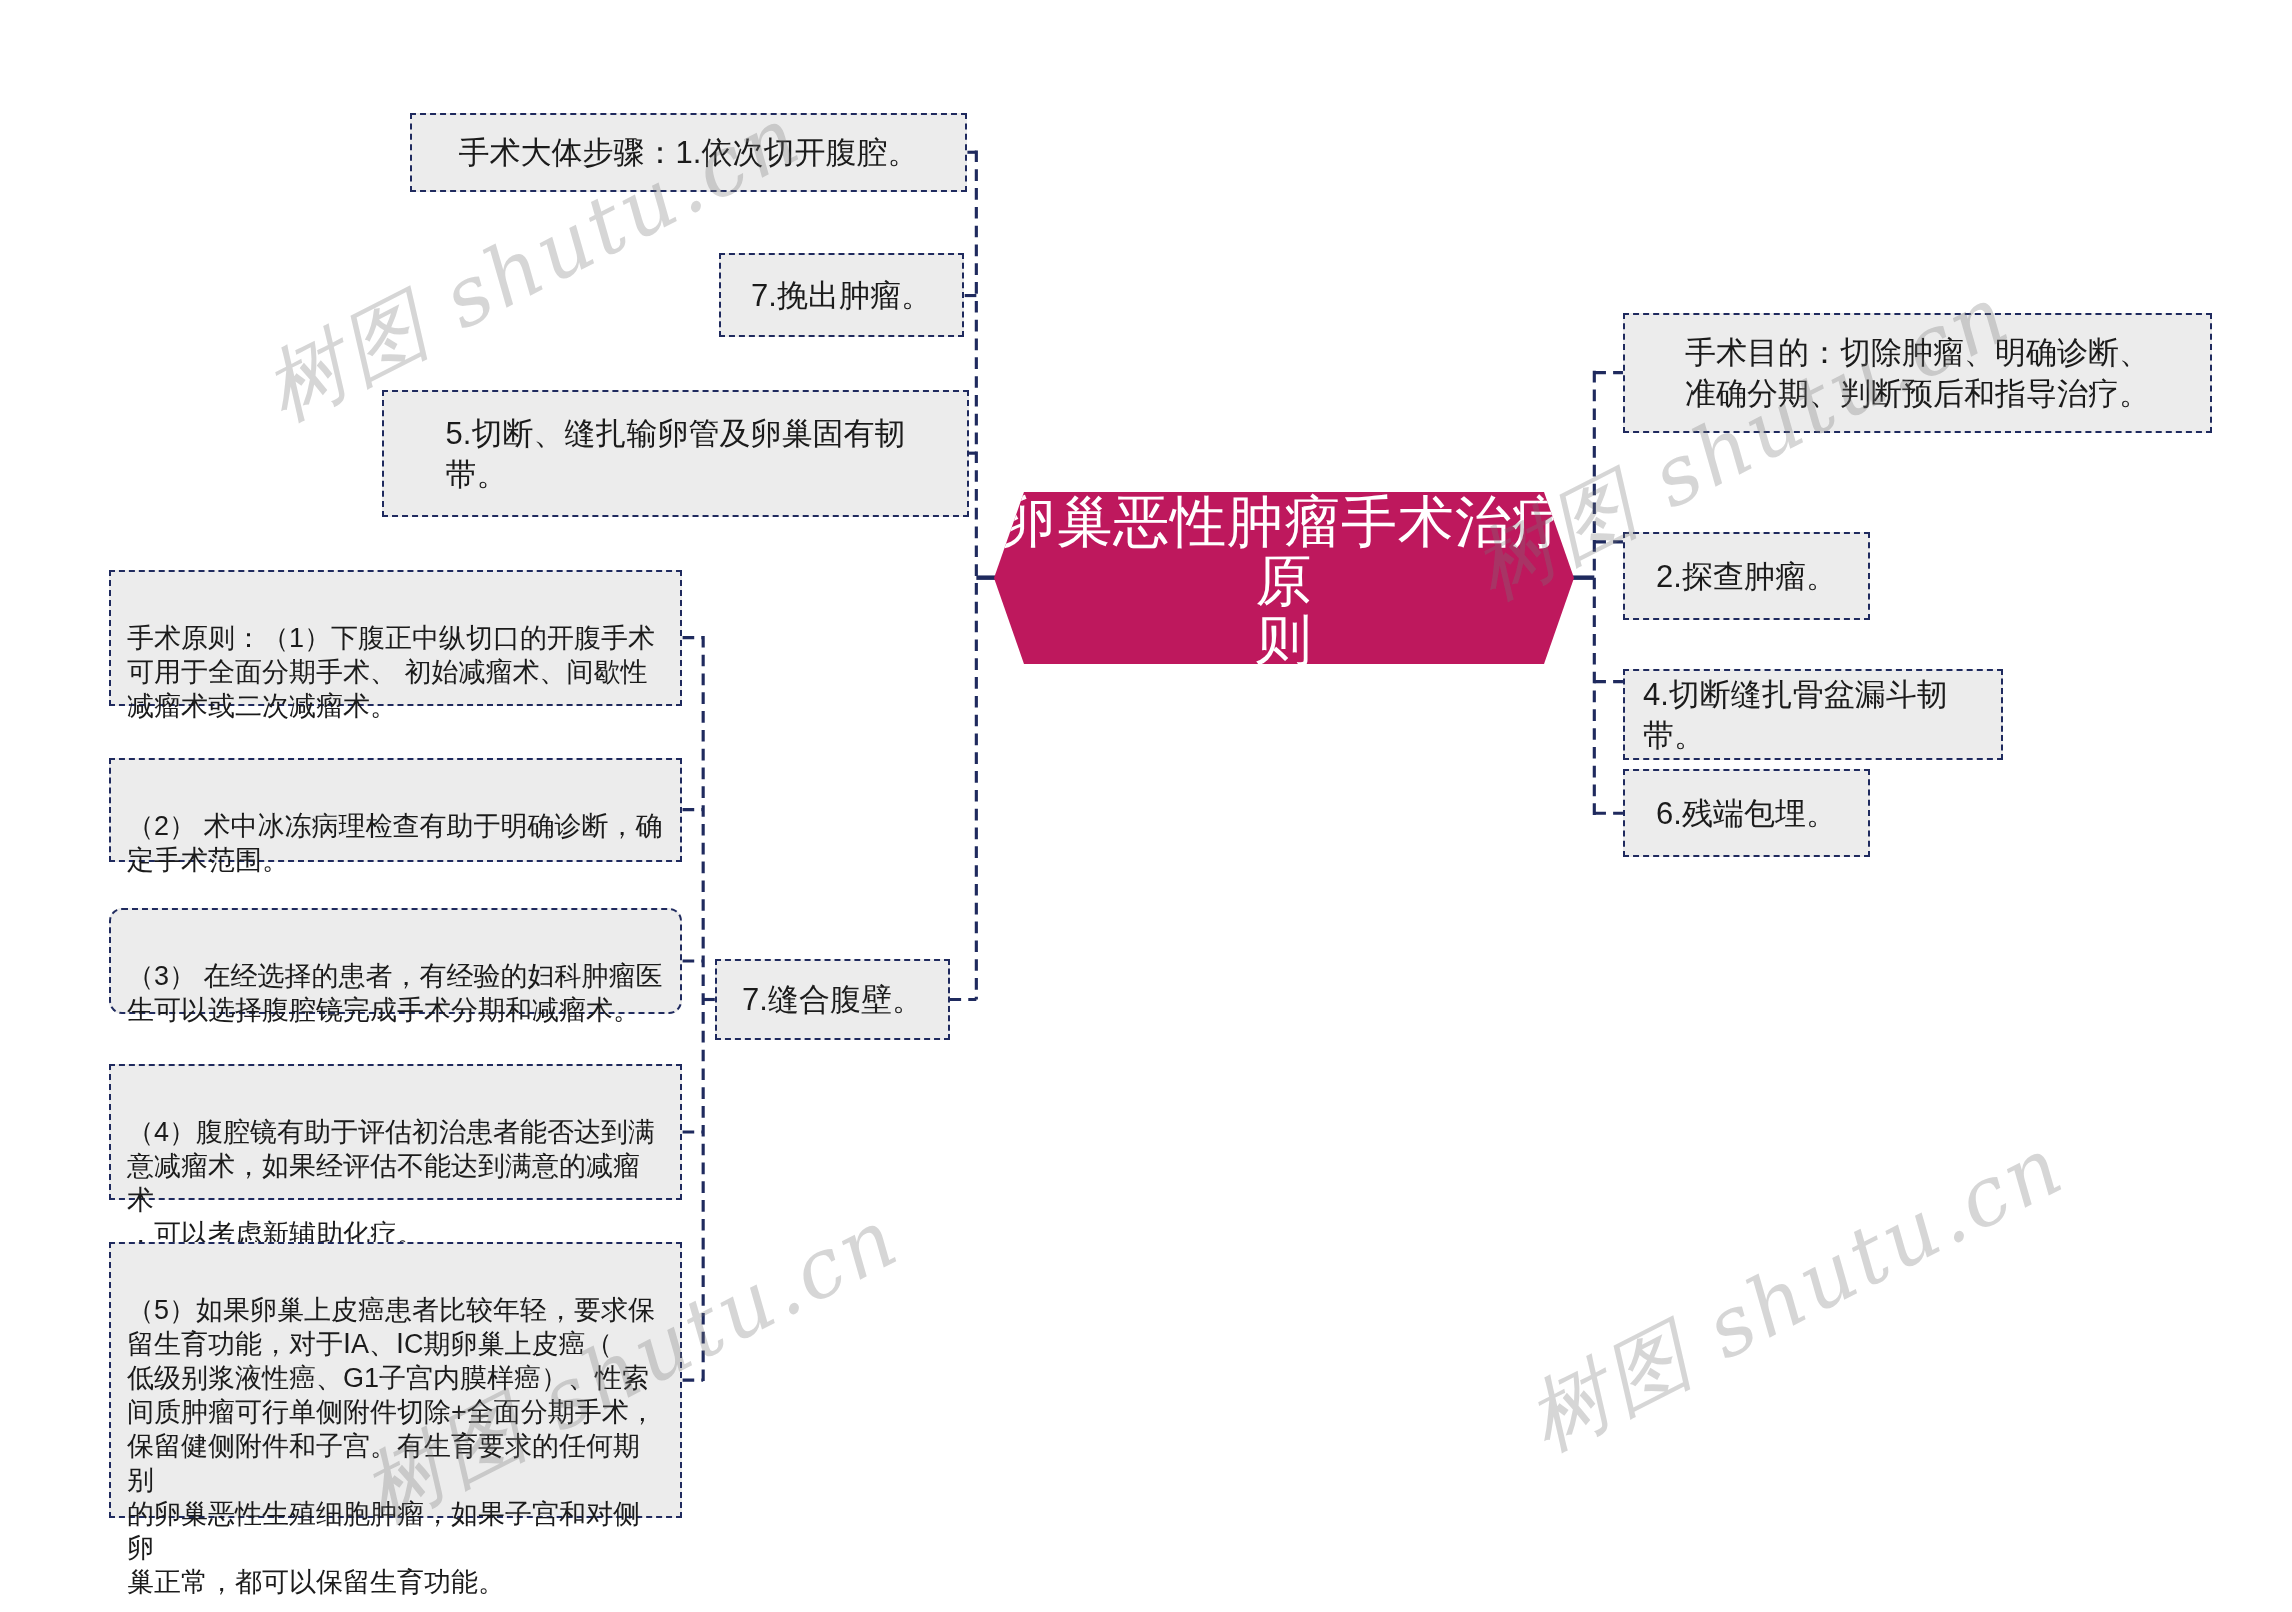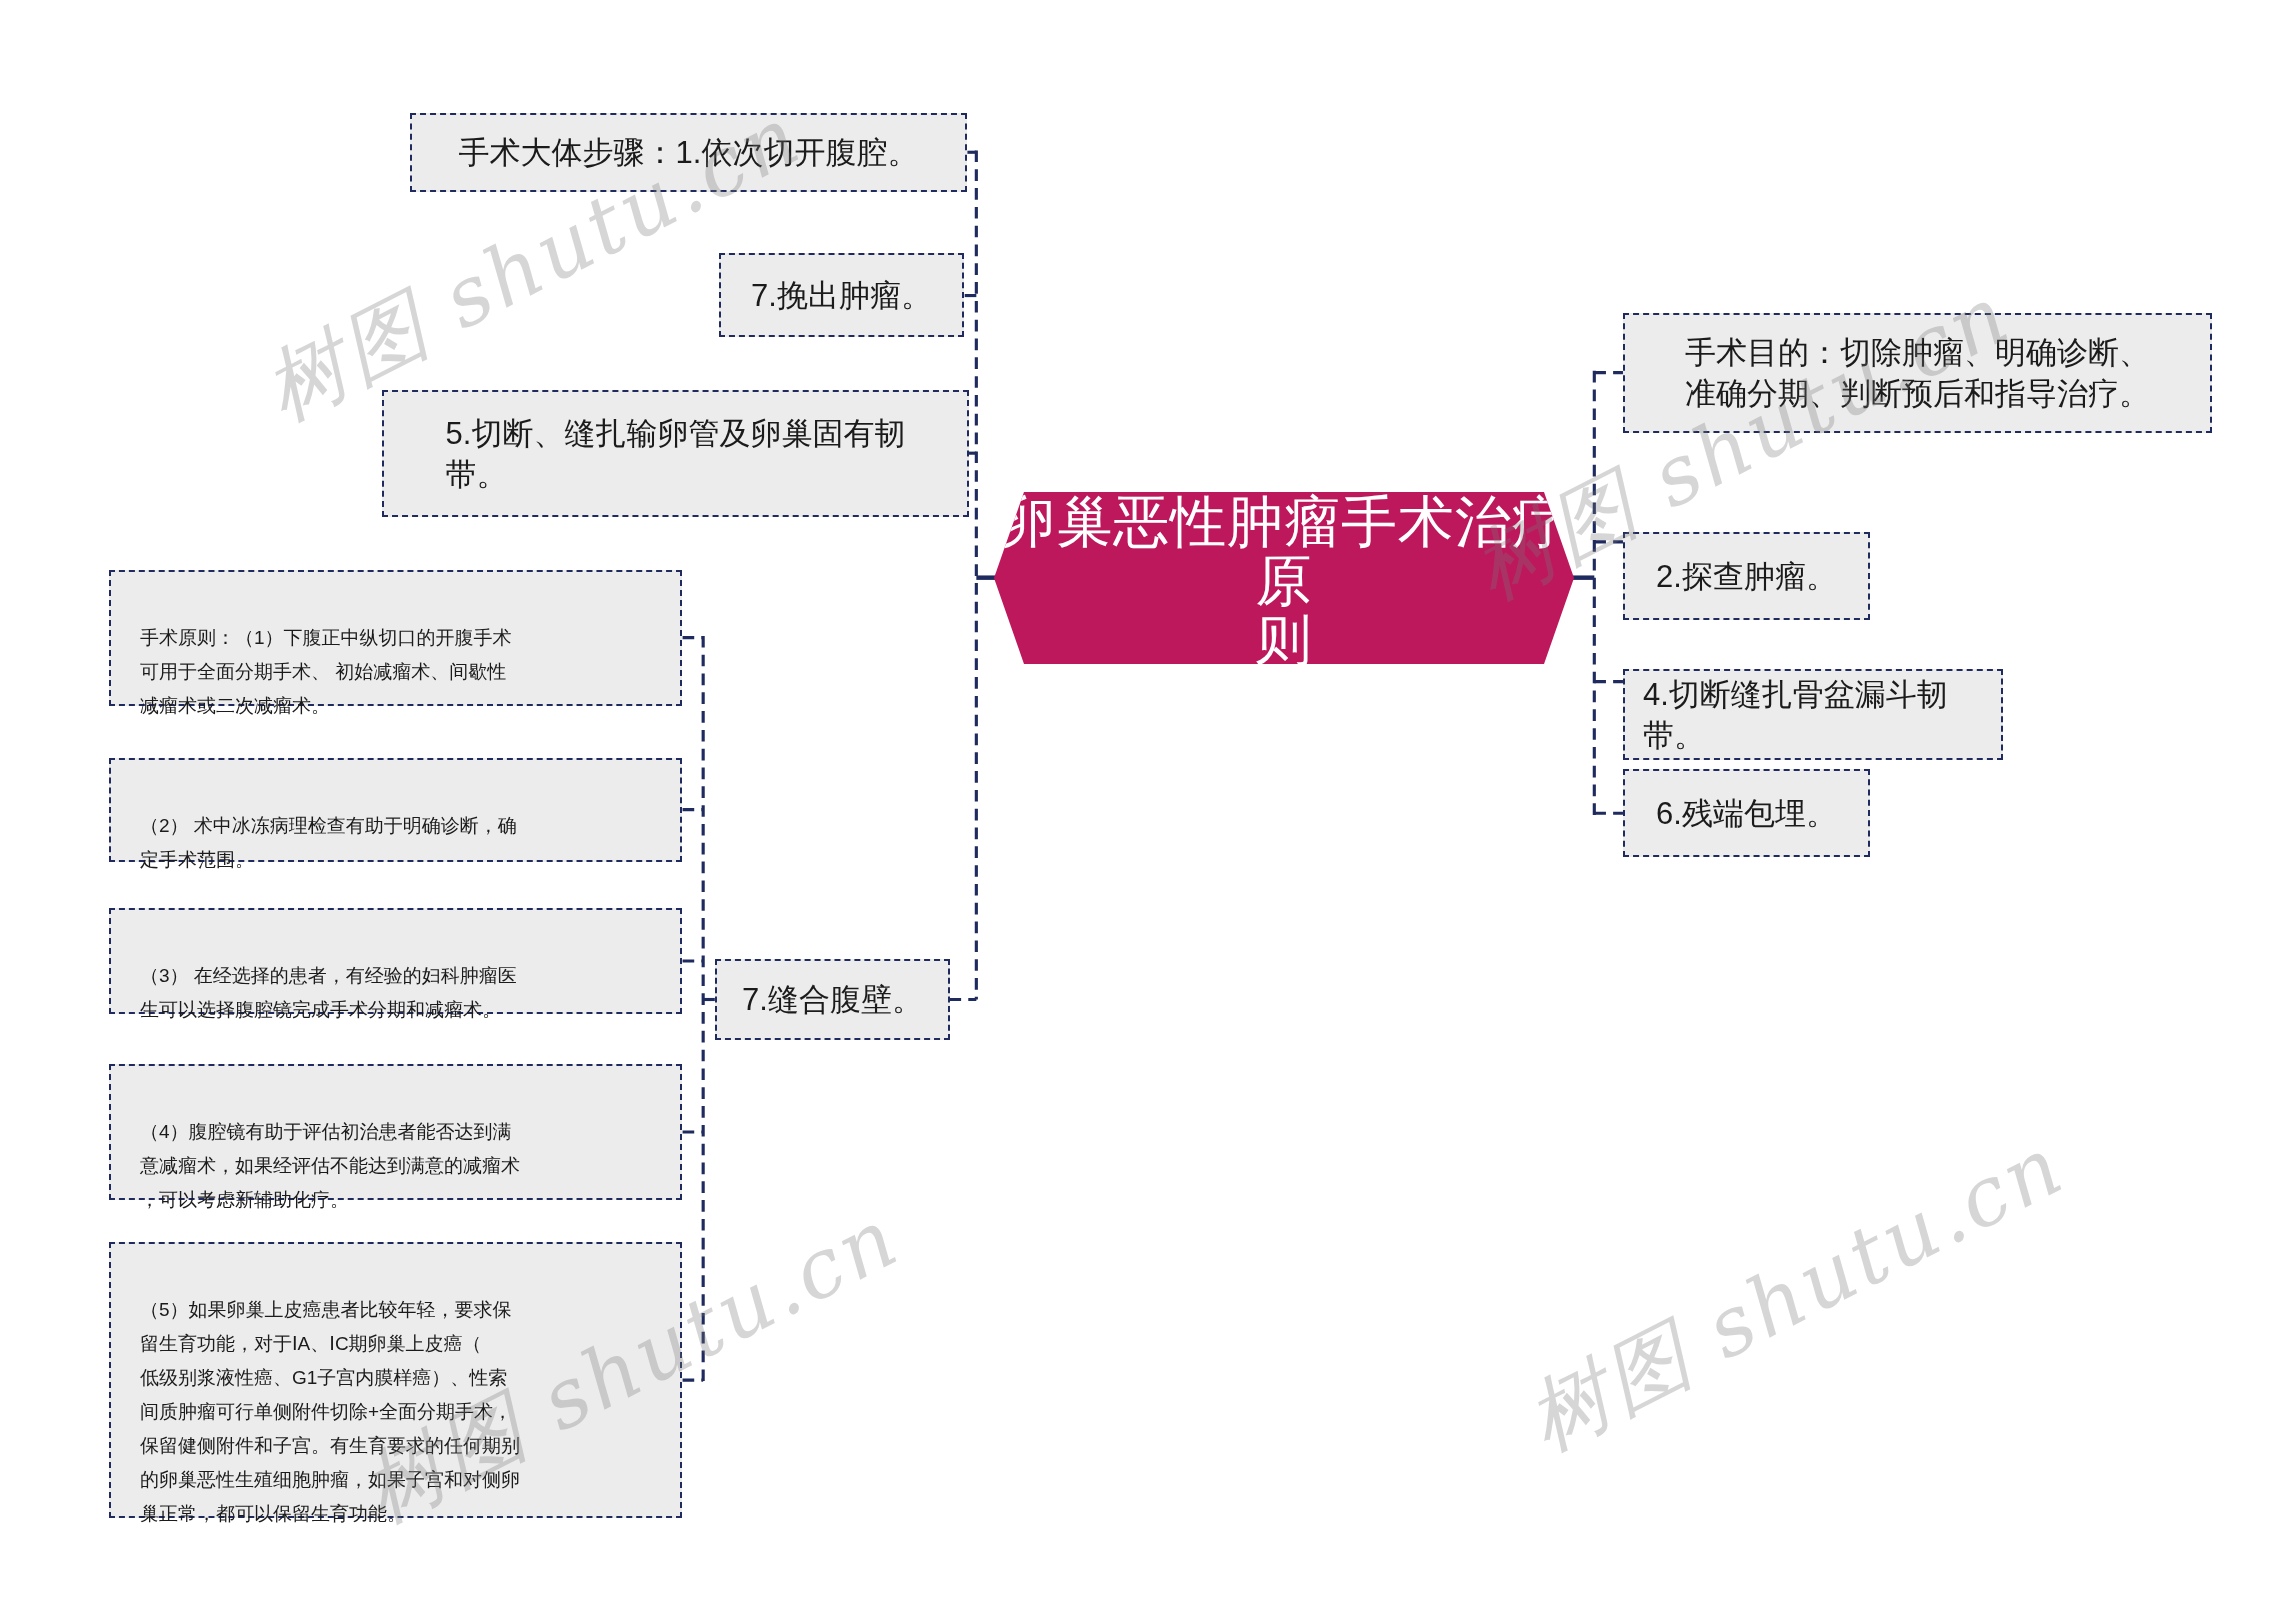--- a/index.html
+++ b/index.html
@@ -14,35 +14,35 @@
     position:absolute; z-index:2; box-sizing:border-box;
     background:#ececec; border:2.7px dashed #1f2a5e;
     color:#1b1b1b; white-space:pre-line;
   }
   .box-step {
     font-size:31px; line-height:41px;
     display:flex; align-items:center; justify-content:center;
     padding:5.4px 18px;
   }
   .box-principle {
-    font-size:19px; line-height:34px;
-    padding:15px 29px;
+    font-size:27px; line-height:34px;
+    padding:15px 16px;
   }
 
   .bx-a { left:410px;  top:113px;  width:557px; height:79px;  }
   .bx-b { left:719px;  top:253px;  width:245px; height:84px;  }
   .bx-c { left:382px;  top:390px;  width:587px; height:127px; }
   .bx-k { left:715px;  top:959px; width:235px; height:81px;  }
   .bx-d { left:1623px; top:313px;  width:589px; height:120px; }
   .bx-e { left:1623px; top:498px;  width:247px; height:88px;margin-top:34px;  }
   .bx-f { left:1623px; top:636px;  width:380px; height:91px;margin-top:33px; }
   .bx-g { left:1623px; top:769px;  width:247px; height:88px;  }
   .bx-h { left:109px;  top:570px;  width:573px; height:136px; }
   .bx-i { left:109px;  top:758px;  width:573px; height:104px; }
-  .bx-j { left:109px;  top:908px; width:573px; height:106px; }
+  .bx-j { left:109px;  top:908px; width:573px; height:106px;border-radius:13px; }
   .bx-l { left:109px;  top:1064px; width:573px; height:136px; }
   .bx-m { left:109px;  top:1242px; width:573px; height:276px; }
 
   .central {
     position:absolute; z-index:2; left:994px; top:492px; width:580px; height:172px;
     background:#be185d; color:#ffffff;
     clip-path: polygon(0 50%, 30px 0, calc(100% - 30px) 0, 100% 50%, calc(100% - 30px) 100%, 30px 100%);
     display:flex; align-items:flex-start; justify-content:center;
     font-size:56px; line-height:59px; font-weight:500; letter-spacing:0.9px;
     text-align:center; white-space:pre-line;

